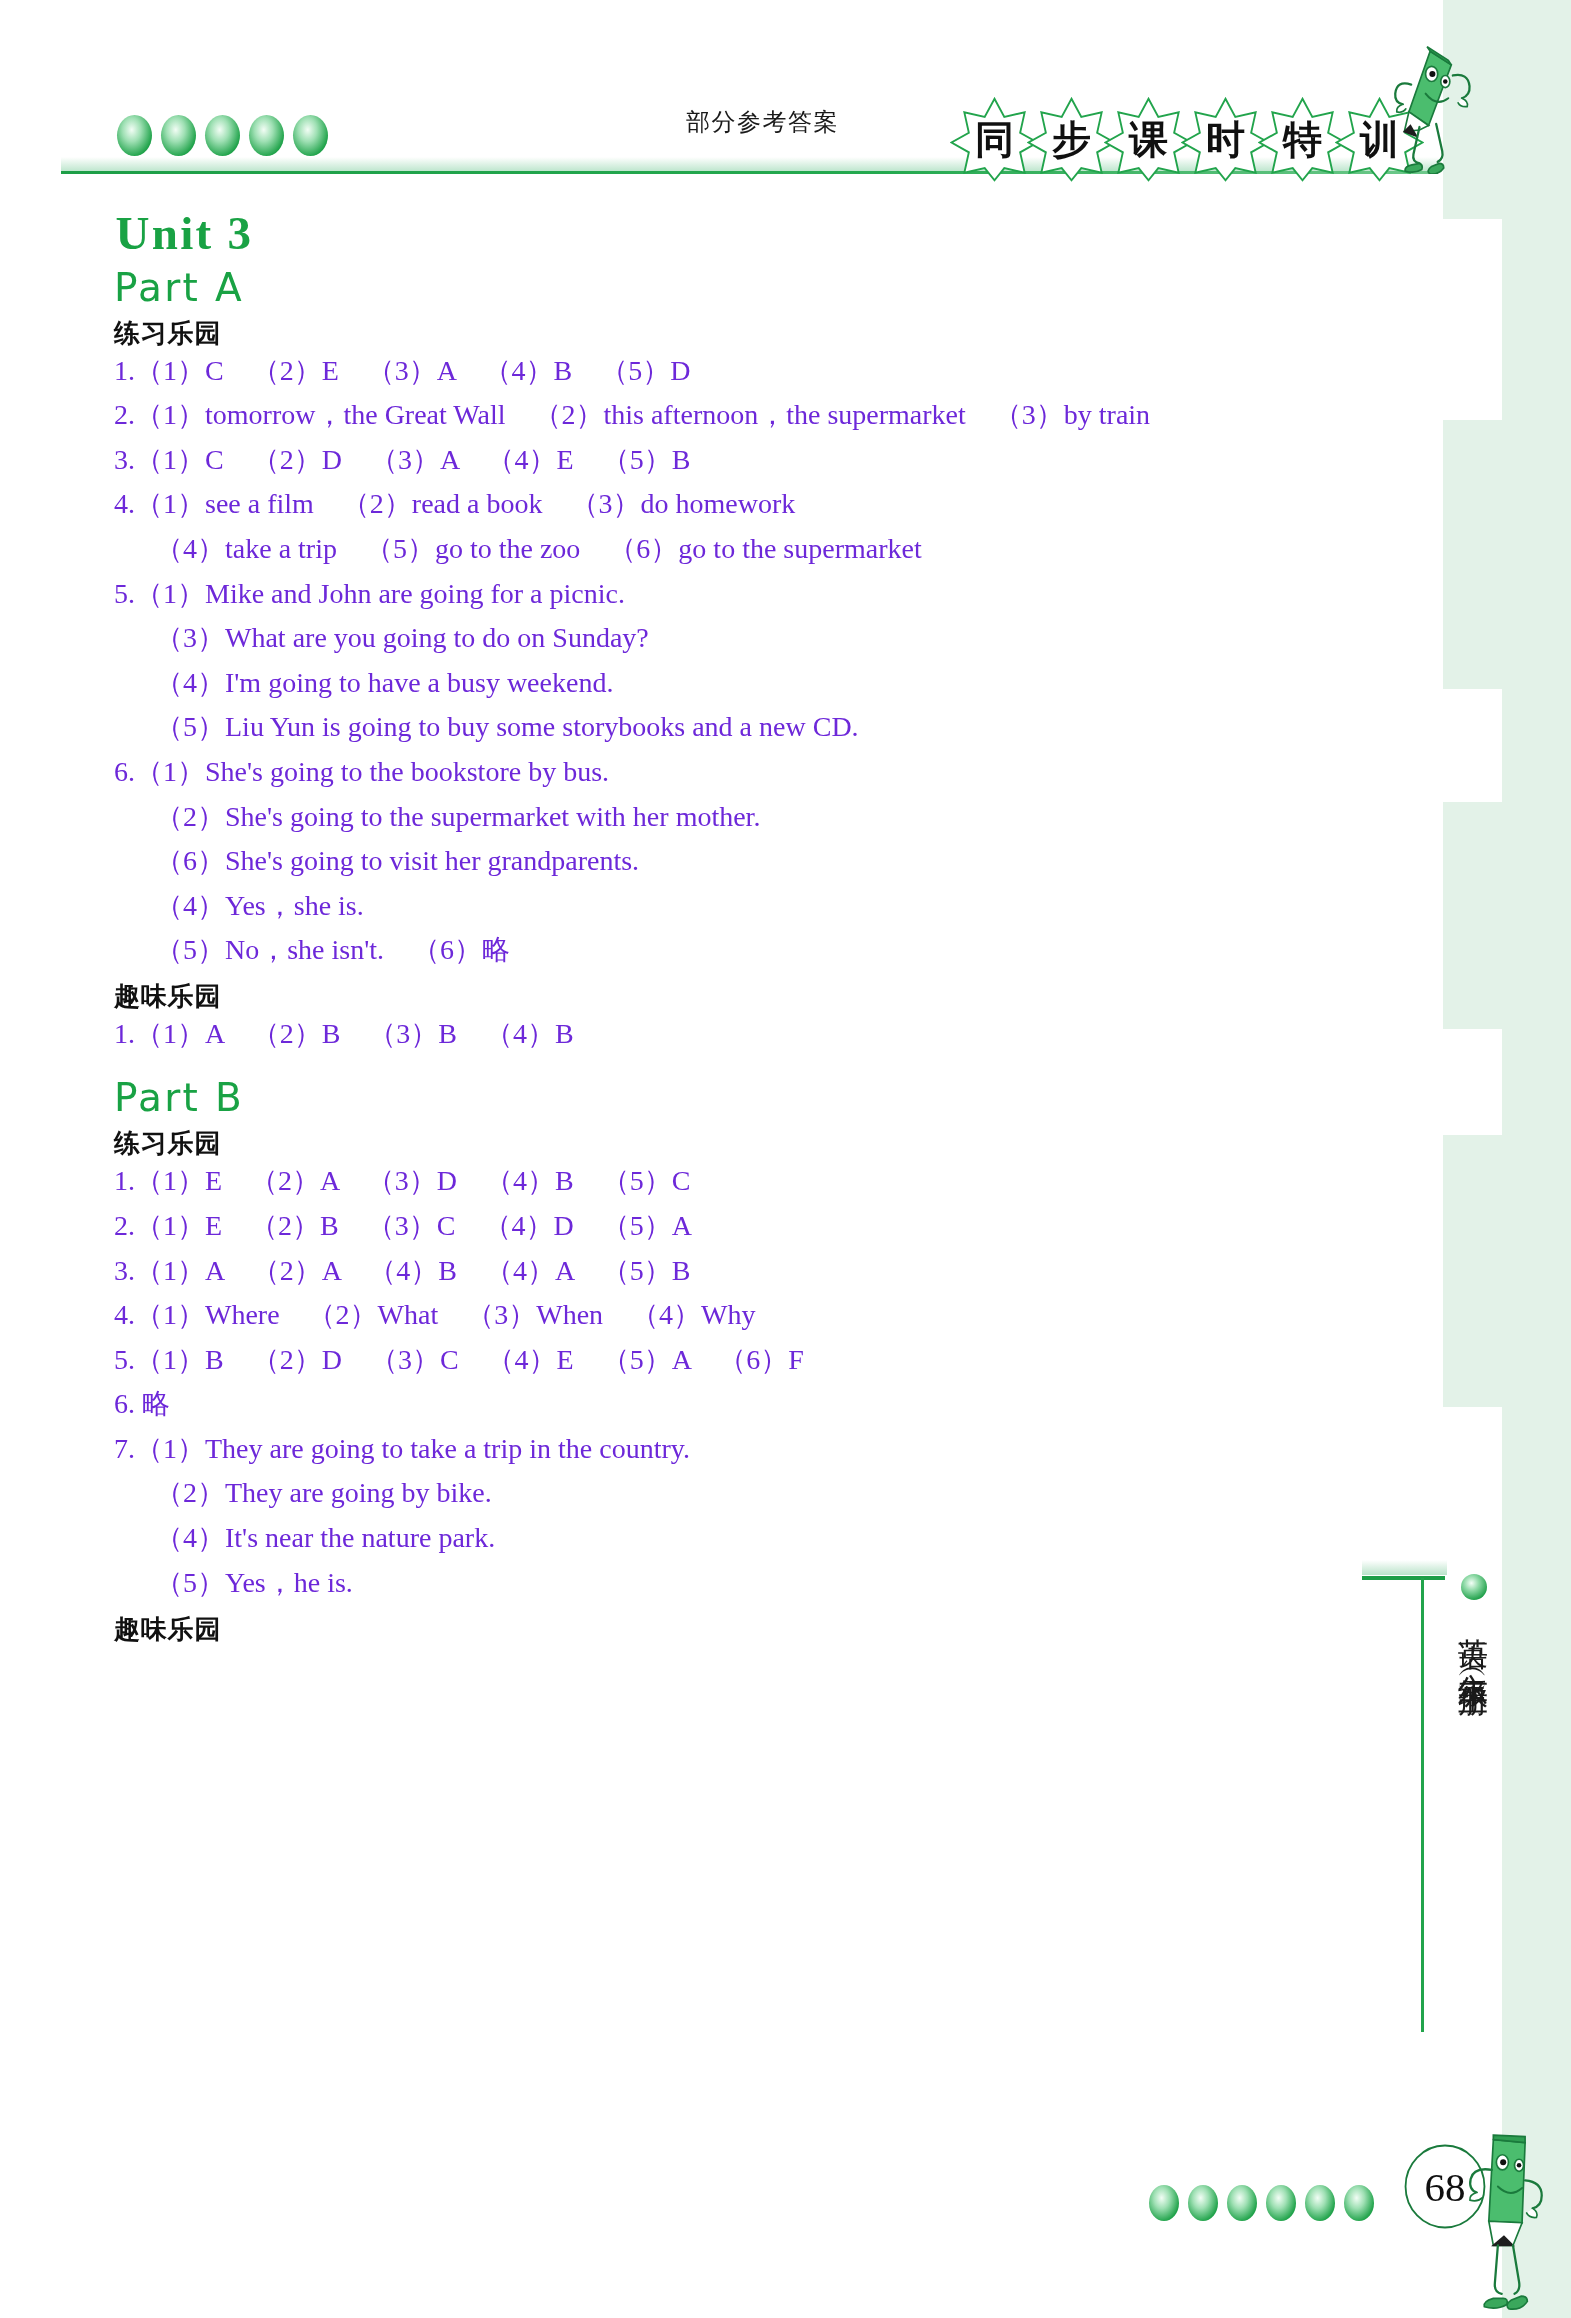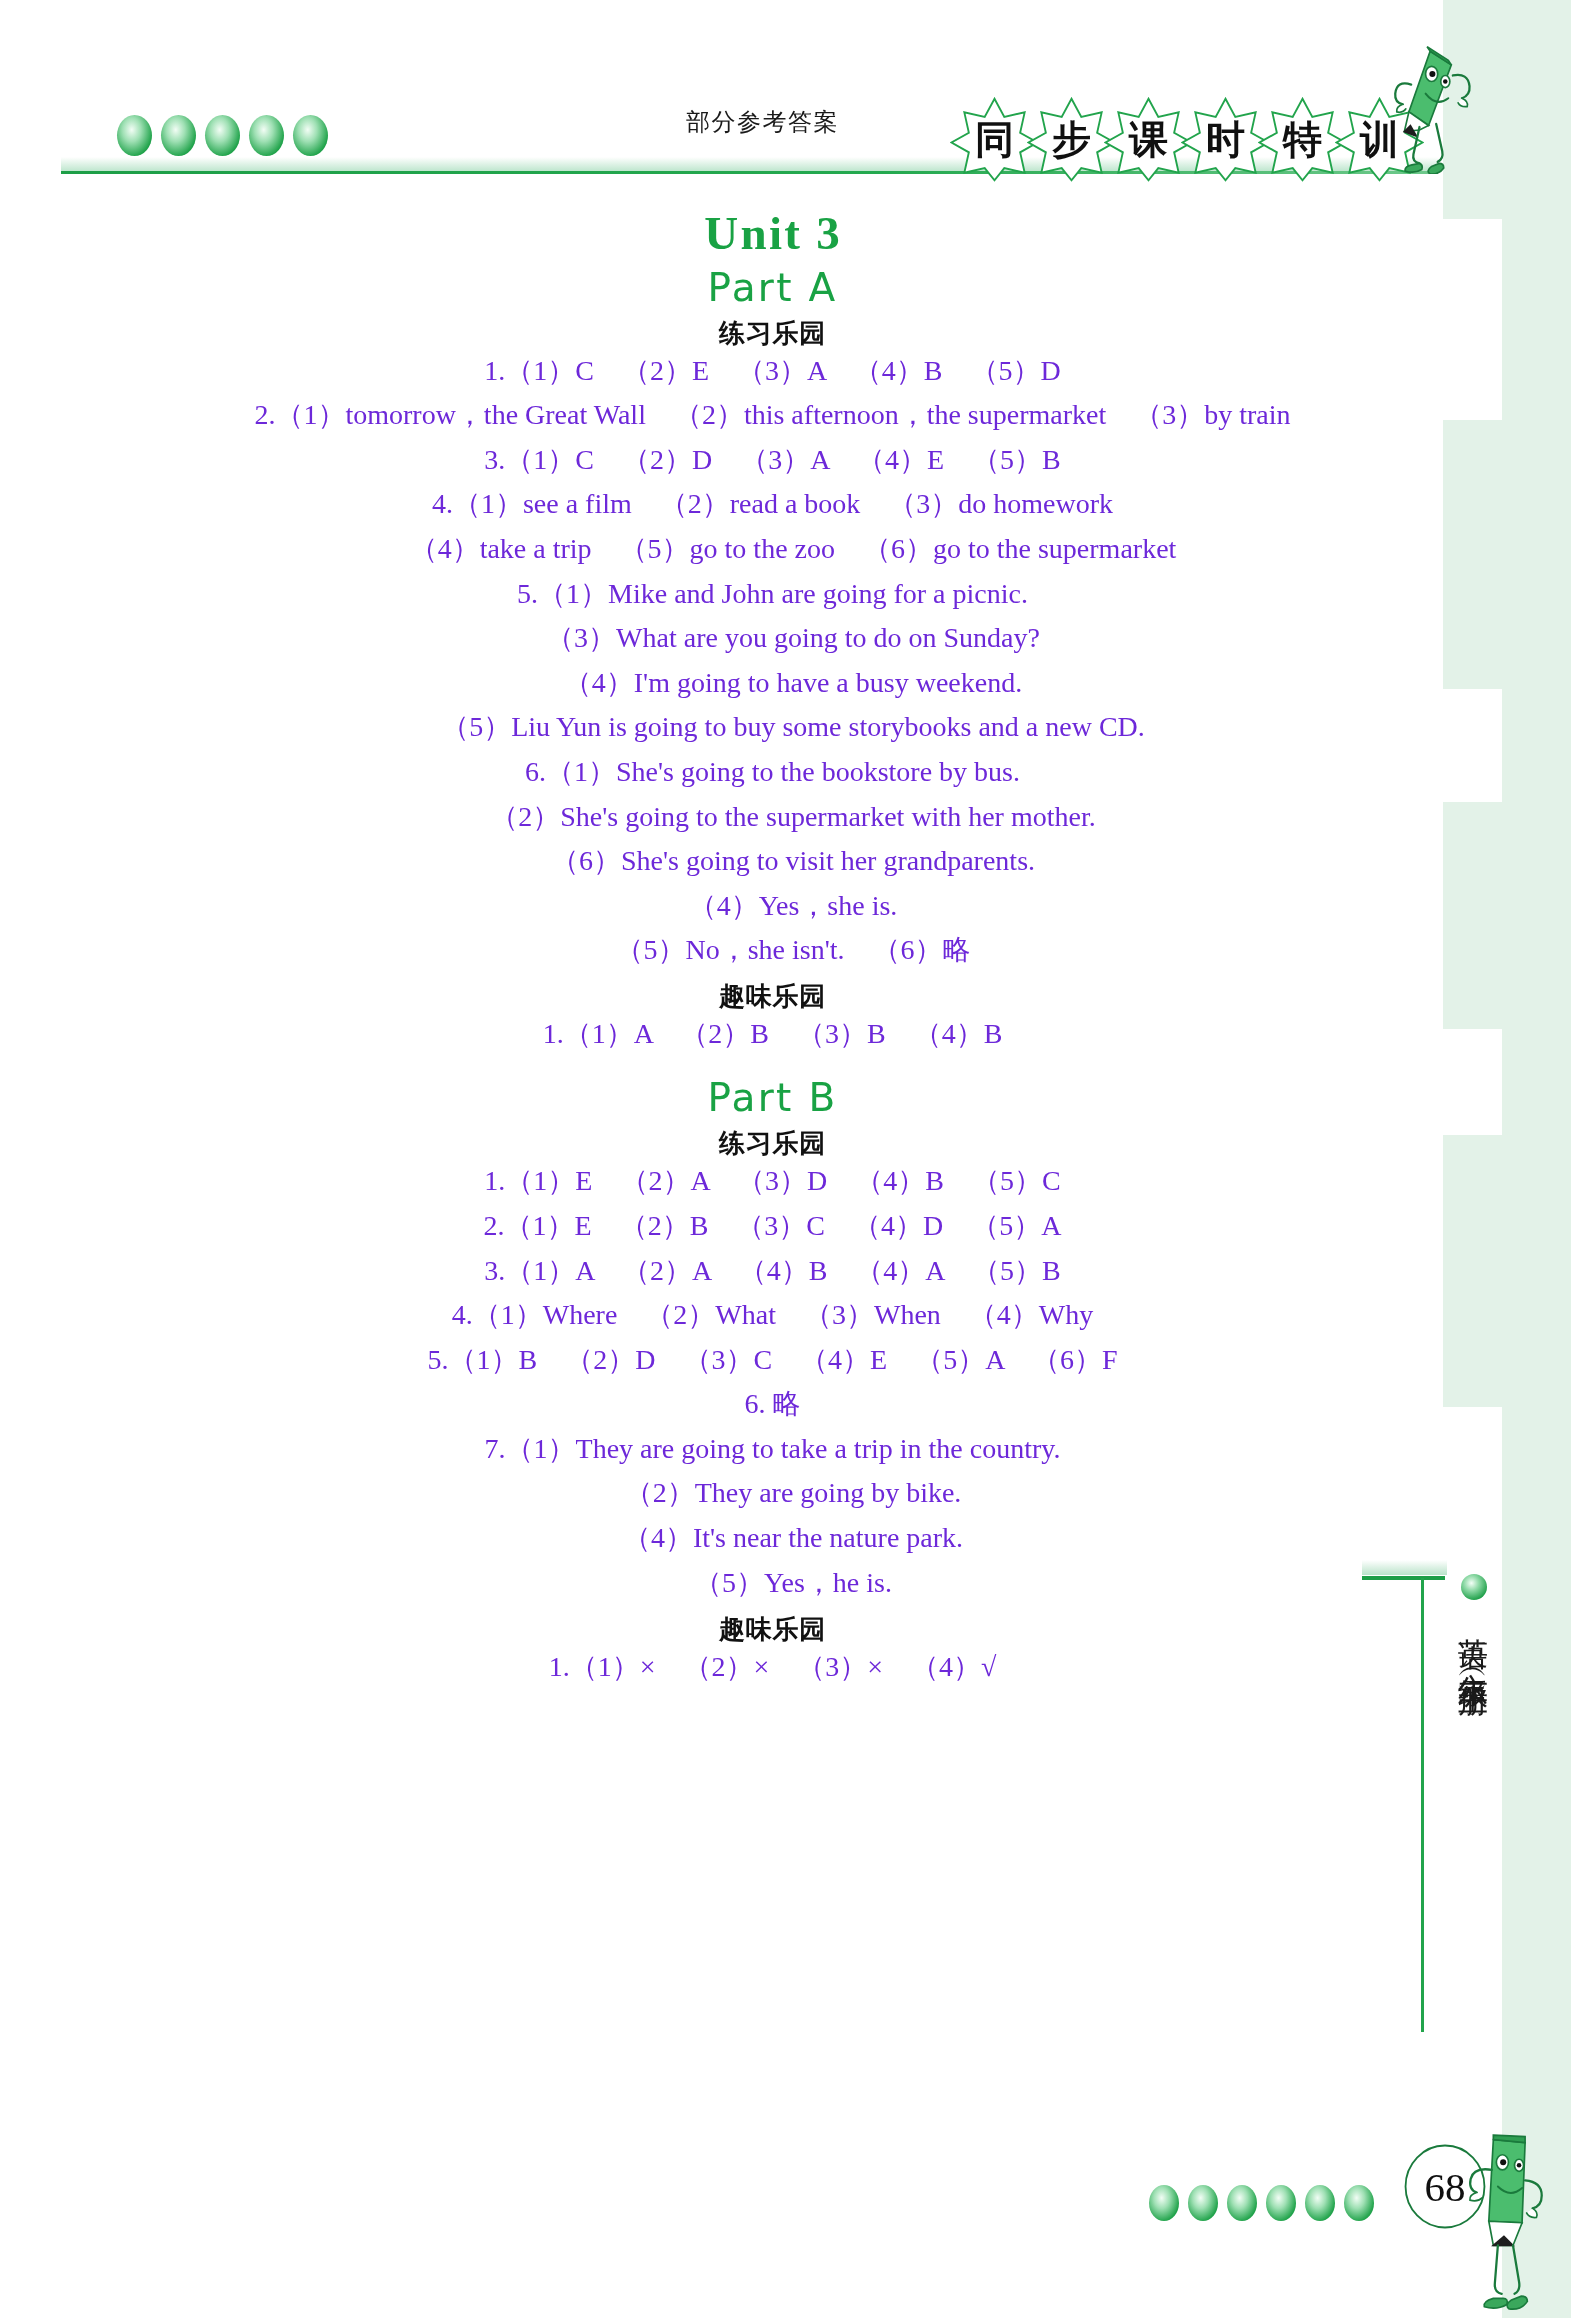--- a/index.html
+++ b/index.html
@@ -9,21 +9,20 @@
   }
   body {
     font-family: "Liberation Serif", "DejaVu Serif", serif;
   }
   #page {
     position: relative;
     width: 1572px;
     height: 2319px;
     background: #ffffff;
     overflow: hidden;
-    text-align: center;
   }
 
   
   .edge-strip {
     position: absolute;
     top: 0; right: 0;
     width: 70px; height: 2319px;
     background: #e3f2e8;
   }
   .edge-notch {
@@ -344,21 +343,20 @@
     <div class="ans">3.（1）A　（2）A　（4）B　（4）A　（5）B</div>
     <div class="ans">4.（1）Where　（2）What　（3）When　（4）Why</div>
     <div class="ans">5.（1）B　（2）D　（3）C　（4）E　（5）A　（6）F</div>
     <div class="ans">6. 略</div>
     <div class="ans">7.（1）They are going to take a trip in the country.</div>
     <div class="ans indent">（2）They are going by bike.</div>
     <div class="ans indent">（4）It's near the nature park.</div>
     <div class="ans indent tight">（5）Yes，he is.</div>
 
     <div class="sub-head">趣味乐园</div>
-    <div class="ans">1.（1）×　（2）×　（3）×　（4）√</div>
 
   </div>
 
   <div class="sidebar-rule-soft"></div>
   <div class="sidebar-rule-top"></div>
   <div class="sidebar-rule"></div>
   <div class="sidebar">
     <div class="sidebar-dot"></div>
     <div class="sidebar-text">英语</div>
     <div class="sidebar-text second">六年级（上册）</div>

